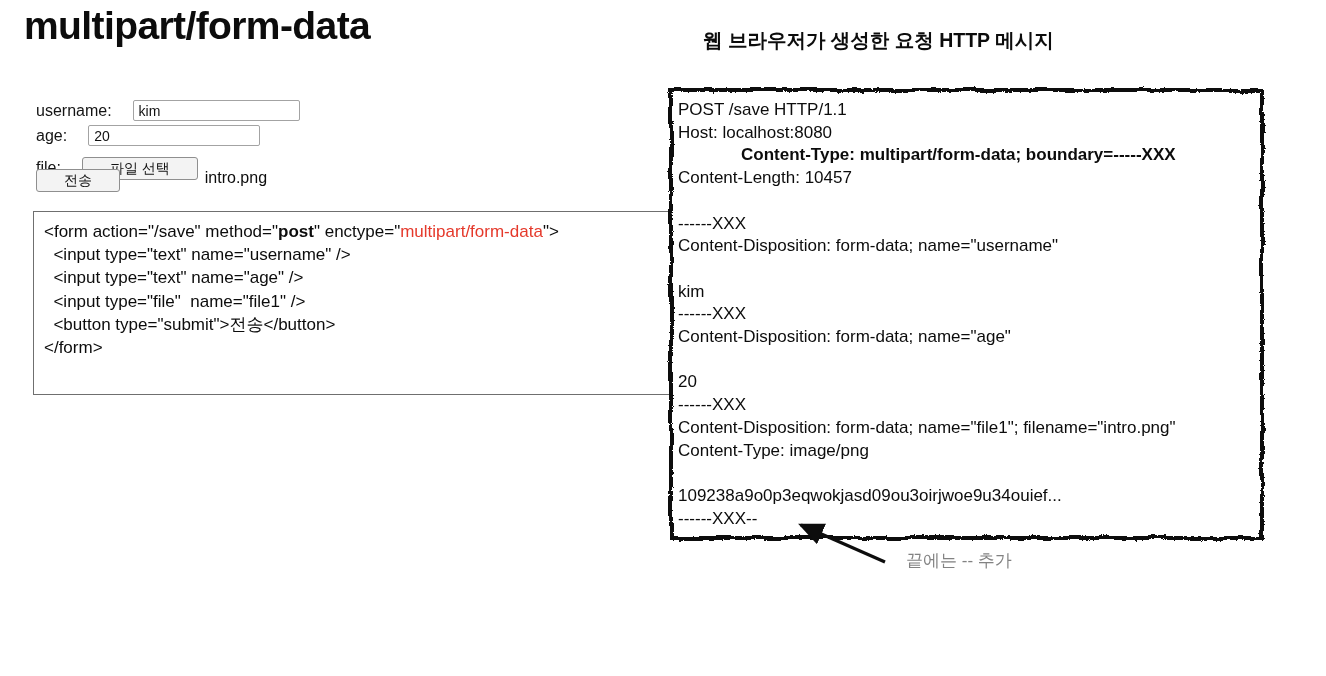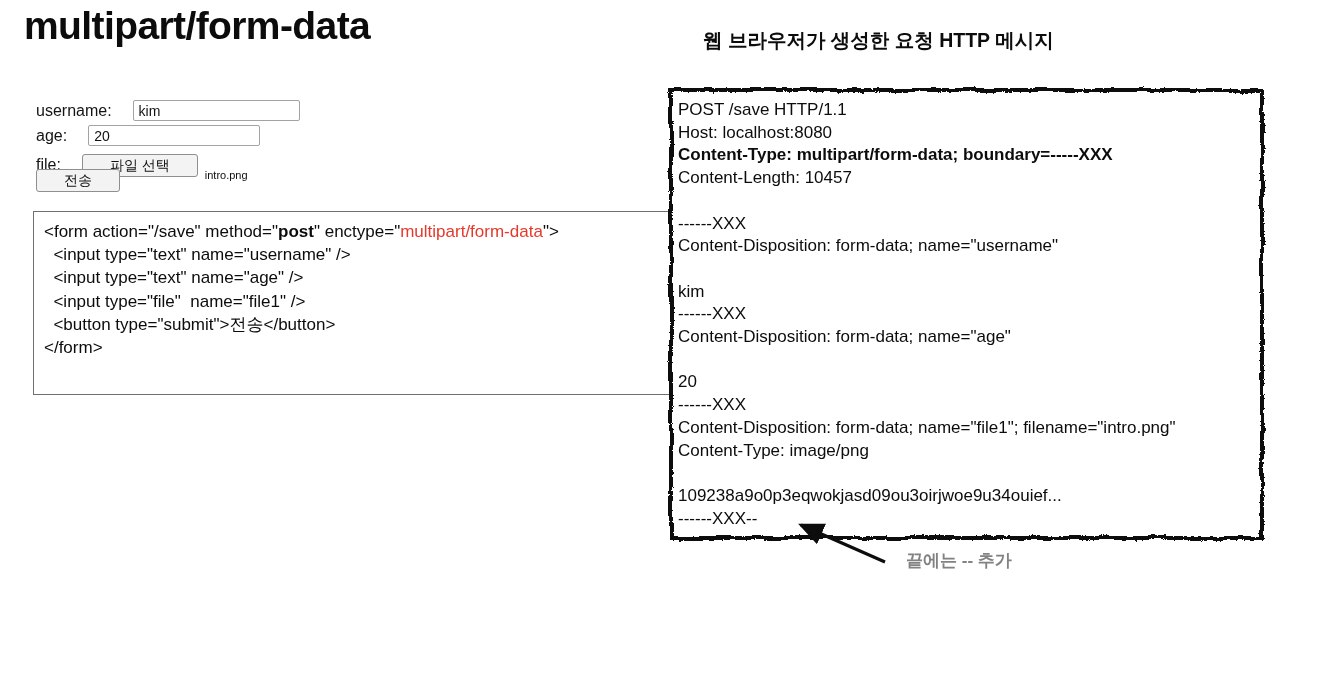--- a/index.html
+++ b/index.html
@@ -24,45 +24,45 @@
     height:19px;border:1px solid #a3a3a3;border-radius:2px;background:#fff;
     font-size:14px;padding:0 5px;font-family:inherit;color:#111;box-sizing:content-box;
   }
   .username-input{width:155px;}
   .age-input{width:160px;}
   .btn{
     font-size:14px;font-family:inherit;color:#111;
     background:#f3f3f3;border:1px solid #8f8f8f;border-radius:3px;
     padding:2px 27px;line-height:17px;cursor:pointer;
   }
-  .file-name{font-size:11px;margin-left:7px;margin-top:20px;}
+  .file-name{font-size:16px;margin-left:7px;margin-top:20px;}
   
   .code-box{
     position:absolute;left:33px;top:211px;width:637px;height:182px;
     border:1px solid #6f6f6f;background:#fff;
   }
   .code-lines{position:absolute;left:10px;top:8px;font-size:17px;line-height:23.2px;}
   .code-line{white-space:pre;}
   .seg-bold{font-weight:bold;}
   .seg-red{color:var(--accent-red,#e5392b);}
   
   .http-title{
     position:absolute;left:703px;top:27px;width:595px;text-align:left;
     font-size:19.5px;font-weight:bold;white-space:nowrap;
   }
   .http-box{position:absolute;left:669px;top:88px;width:595px;height:452px;}
   .http-border-svg{position:absolute;left:-10px;top:-10px;}
   .http-lines{position:absolute;left:9px;top:11px;font-size:17px;line-height:22.7px;}
   .http-line{white-space:pre;}
-  .http-line.bold{font-weight:bold;}
+  .http-line.bold{font-weight:bold;text-align:right;}
   
   .annotation-arrow{position:absolute;left:778px;top:510px;}
   .annotation-text{
     position:absolute;left:906px;top:549px;
-    font-size:17px;font-weight:bold;color:var(--annotation-gray,#828282);white-space:nowrap;
+    font-size:17px;font-weight:normal;color:var(--annotation-gray,#828282);white-space:nowrap;
   }
 </style>
 </head>
 <body>
 
 <div class="page-title">multipart/form-data</div>
 
 <div class="demo-form">
   <div class="form-row row-username">
     <span class="form-label">username:</span>

